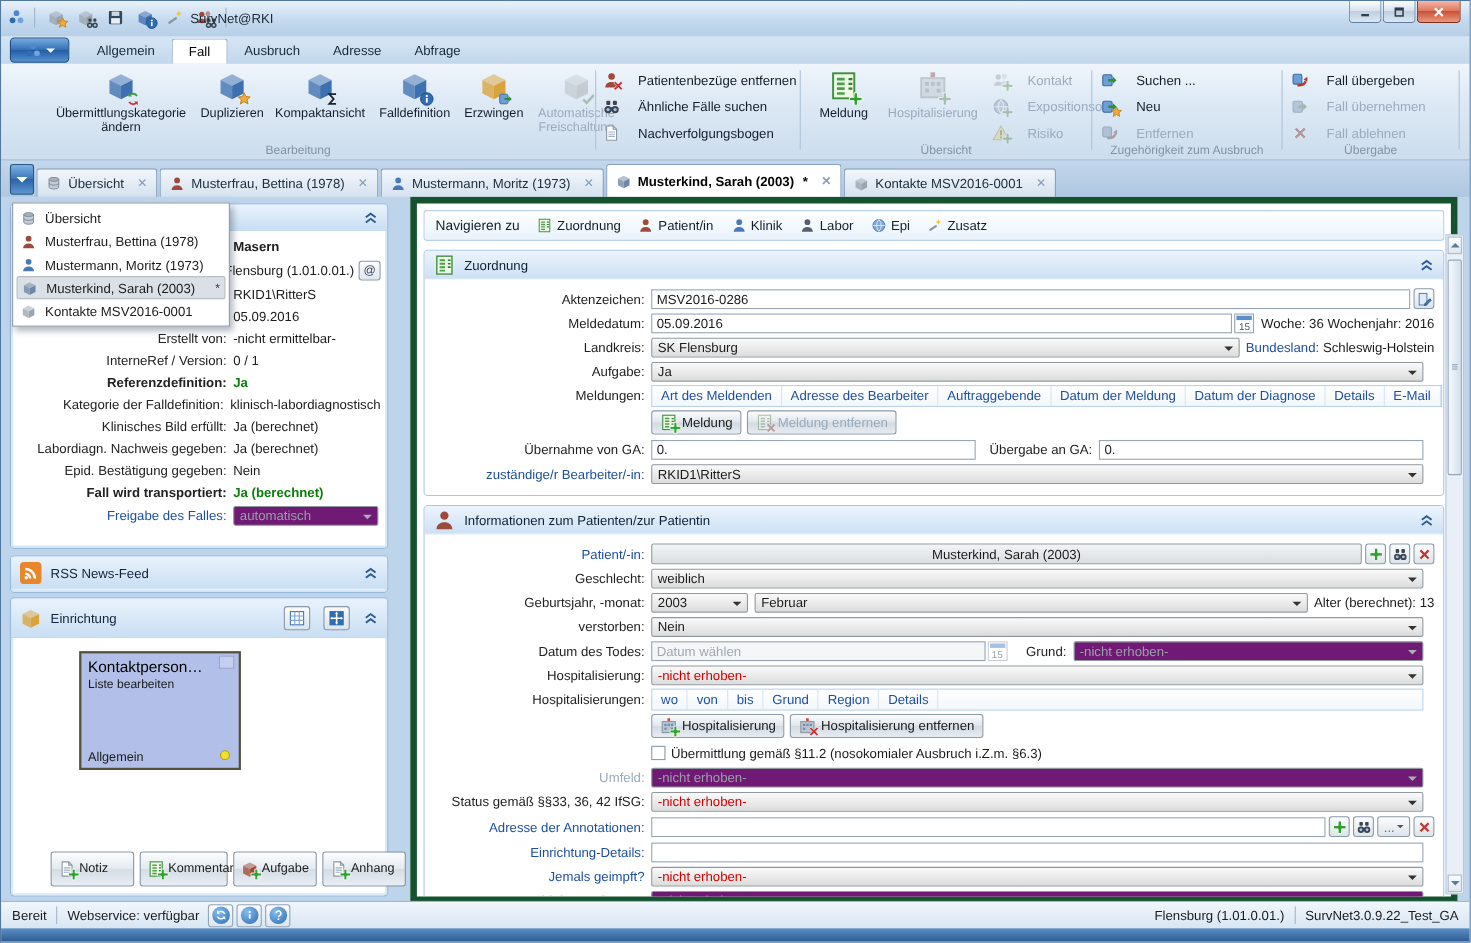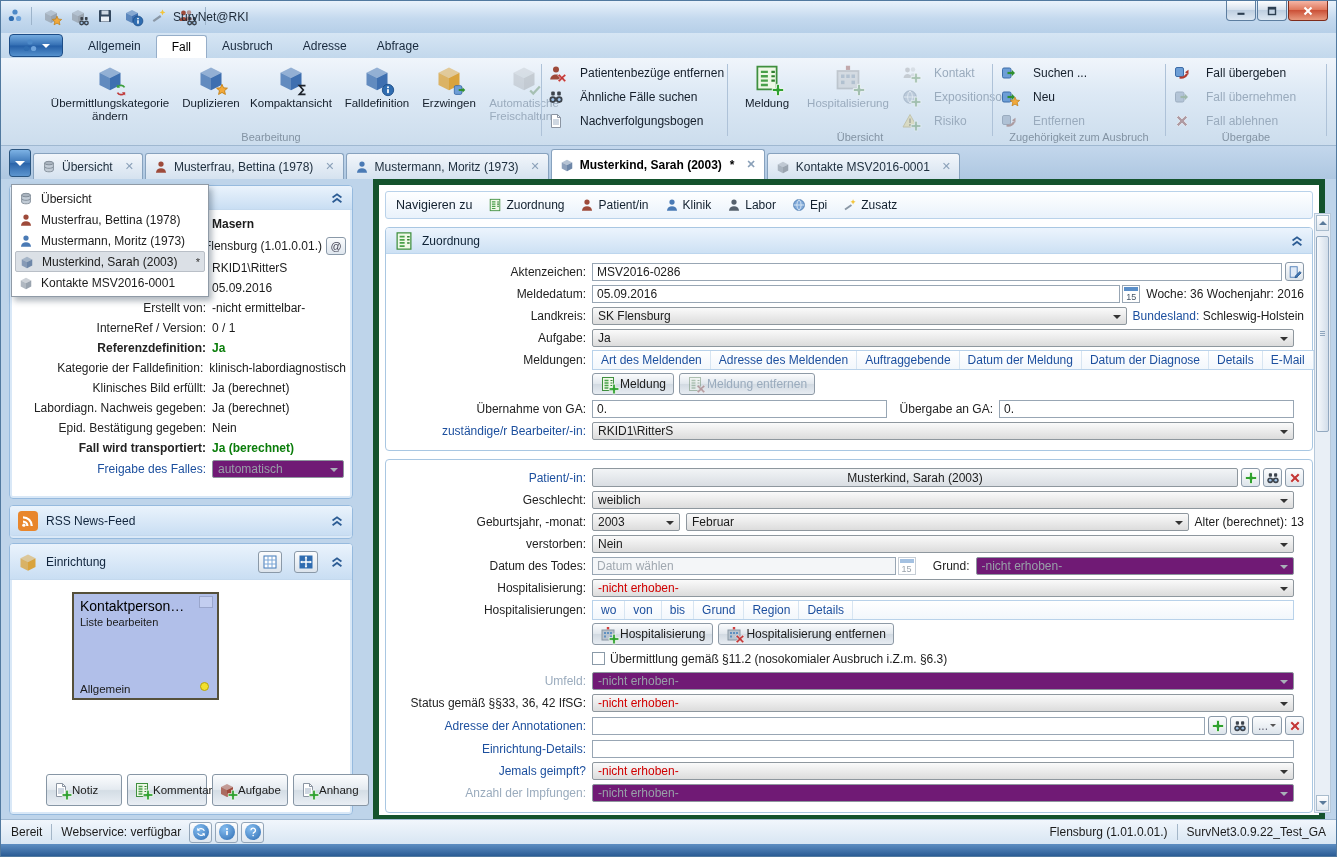--- a/index.html
+++ b/index.html
@@ -910,21 +910,21 @@
           <div class="frow">
             <span class="flab">Aufgabe:</span>
             <span class="select">
                 <span>Ja</span>
               </span>
           </div>
           <div class="frow">
             <span class="flab">Meldungen:</span>
             <span class="thead">
               <span class="th">Art des Meldenden</span>
-              <span class="th">Adresse des Meldenden</span>
+              <span class="th">Adresse des Bearbeiter</span>
               <span class="th">Auftraggebende</span>
               <span class="th">Datum der Meldung</span>
               <span class="th">Datum der Diagnose</span>
               <span class="th">Details</span>
               <span class="th">E-Mail</span>
             </span>
           </div>
           <div class="frow btnrow">
             <span class="flab"></span>
             <span class="tbtn">
@@ -957,20 +957,30 @@
           <div class="frow">
             <span class="flab blab">zuständige/r Bearbeiter/-in:</span>
             <span class="select">
                 <span>RKID1\RitterS</span>
               </span>
           </div>
         </div>
       </div>
 
       <div class="section">
+        <div class="shead">
+          <svg class="ic i20 c-red">
+              <use href="#s-person"></use>
+            </svg>
+          <span class="ttl">Informationen zum Patienten/zur Patientin</span>
+          <span class="sp"></span>
+          <svg class="ic i14 c-dkblue">
+              <use href="#s-chev2"></use>
+            </svg>
+        </div>
         <div class="sbody">
           <div class="frow full">
             <span class="flab blab">Patient/-in:</span>
             <span class="namefield">
                 <span>Musterkind, Sarah (2003)</span>
               </span>
             <span class="ctrlbtn">
                 <svg class="ic i14">
                   <use href="#s-plus"></use>
                 </svg>

